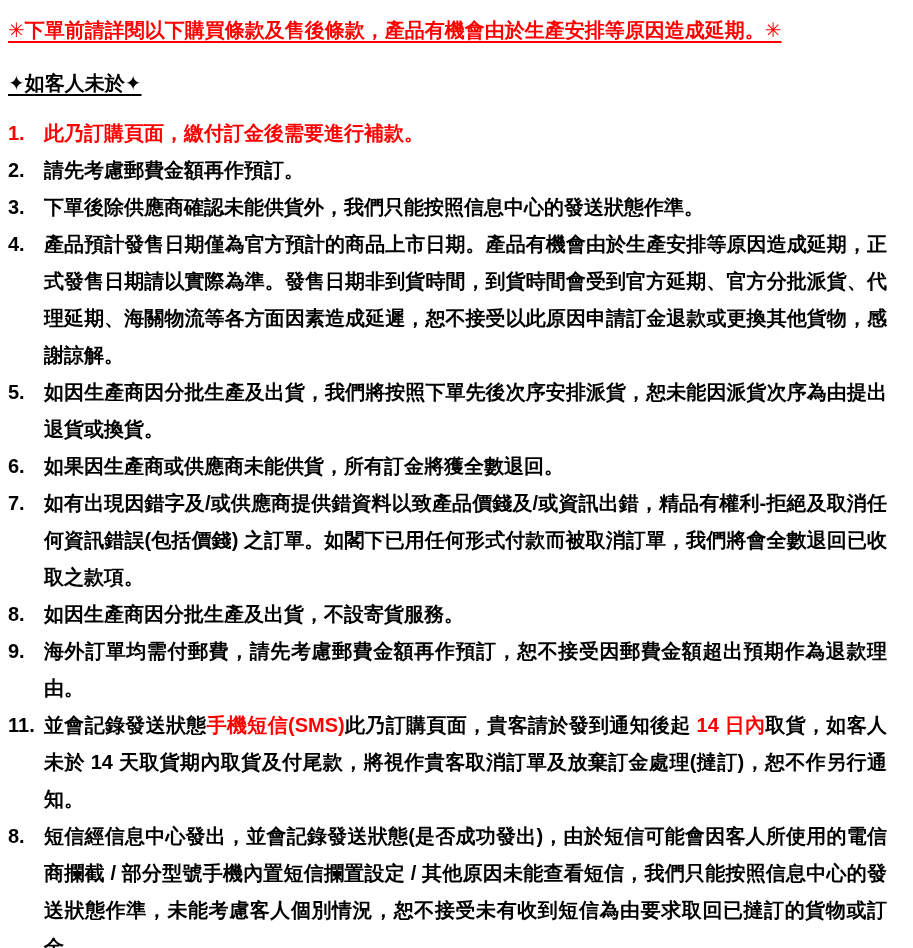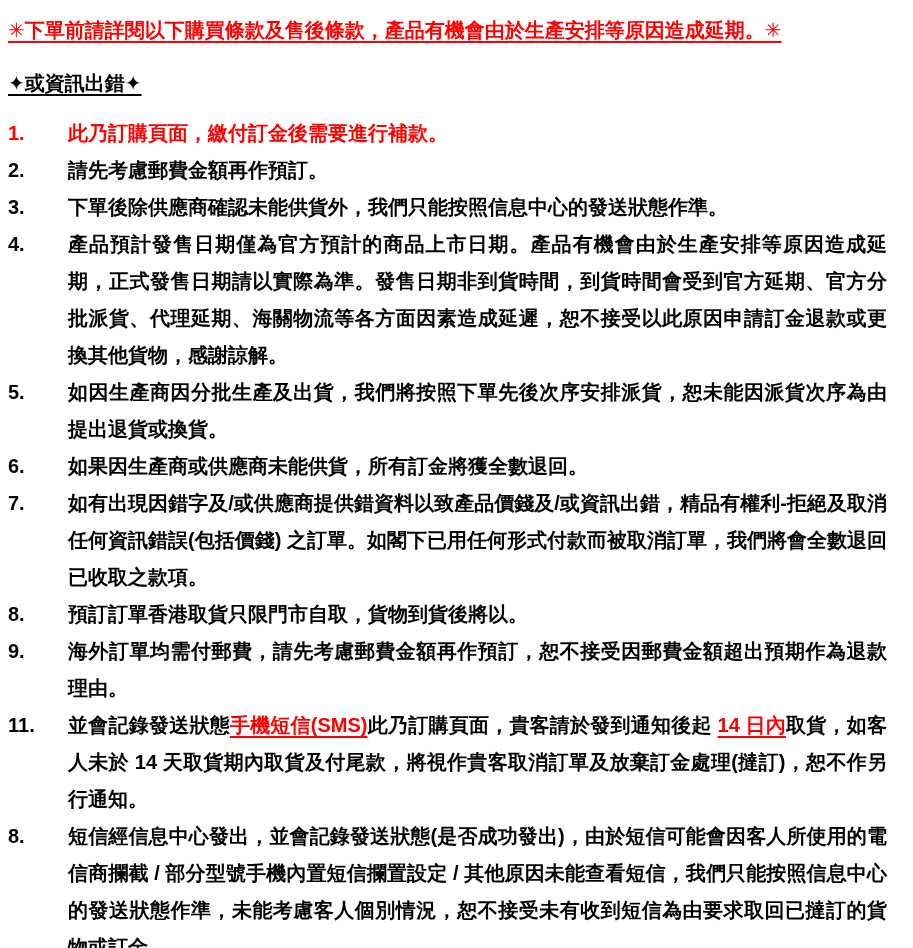--- a/index.html
+++ b/index.html
@@ -47,38 +47,36 @@
   }
   ol.terms .num {
     flex: 0 0 36px;
     min-width: 36px;
     text-align: left;
     white-space: nowrap;
   }
   ol.terms .body {
     flex: 1 1 auto;
     text-align: justify;
-    margin-left: 24px;
   }
   .red { color: var(--alert-red); }
   .seg.normal { color: var(--text-black); }
   .seg.red { color: var(--alert-red); }
   .seg.red-underline {
     color: var(--alert-red);
-    text-decoration: underline;
     text-underline-offset: 4px;
   }
 </style>
 </head>
 <body>
 
 <div class="page">
   <div class="notice">✳下單前請詳閱以下購買條款及售後條款，產品有機會由於生產安排等原因造成延期。✳</div>
 
-  <div class="heading">✦或資訊出錯✦</div>
+  <div class="heading">✦如客人未於✦</div>
 
   <ol class="terms" id="terms-list">
       <li>
         <span class="num red">1.</span>
         <span class="body"><span class="seg red">此乃訂購頁面，繳付訂金後需要進行補款。</span></span>
       </li>
       <li>
         <span class="num">2.</span>
         <span class="body"><span class="seg normal">請先考慮郵費金額再作預訂。</span></span>
       </li>
@@ -97,21 +95,21 @@
       <li>
         <span class="num">6.</span>
         <span class="body"><span class="seg normal">如果因生產商或供應商未能供貨，所有訂金將獲全數退回。</span></span>
       </li>
       <li>
         <span class="num">7.</span>
         <span class="body"><span class="seg normal">如有出現因錯字及/或供應商提供錯資料以致產品價錢及/或資訊出錯，精品有權利-拒絕及取消任何資訊錯誤(包括價錢) 之訂單。如閣下已用任何形式付款而被取消訂單，我們將會全數退回已收取之款項。</span></span>
       </li>
       <li>
         <span class="num">8.</span>
-        <span class="body"><span class="seg normal">預訂訂單香港取貨只限門市自取，貨物到貨後將以。</span></span>
+        <span class="body"><span class="seg normal">如因生產商因分批生產及出貨，不設寄貨服務。</span></span>
       </li>
       <li>
         <span class="num">9.</span>
         <span class="body"><span class="seg normal">海外訂單均需付郵費，請先考慮郵費金額再作預訂，恕不接受因郵費金額超出預期作為退款理由。</span></span>
       </li>
       <li>
         <span class="num">11.</span>
         <span class="body"><span class="seg normal">並會記錄發送狀態</span><span class="seg red-underline">手機短信(SMS)</span><span class="seg normal">此乃訂購頁面，貴客請於發到通知後起 </span><span class="seg red-underline">14 日內</span><span class="seg normal">取貨，如客人未於 14 天取貨期內取貨及付尾款，將視作貴客取消訂單及放棄訂金處理(撻訂)，恕不作另行通知。</span></span>
       </li>
       <li>

